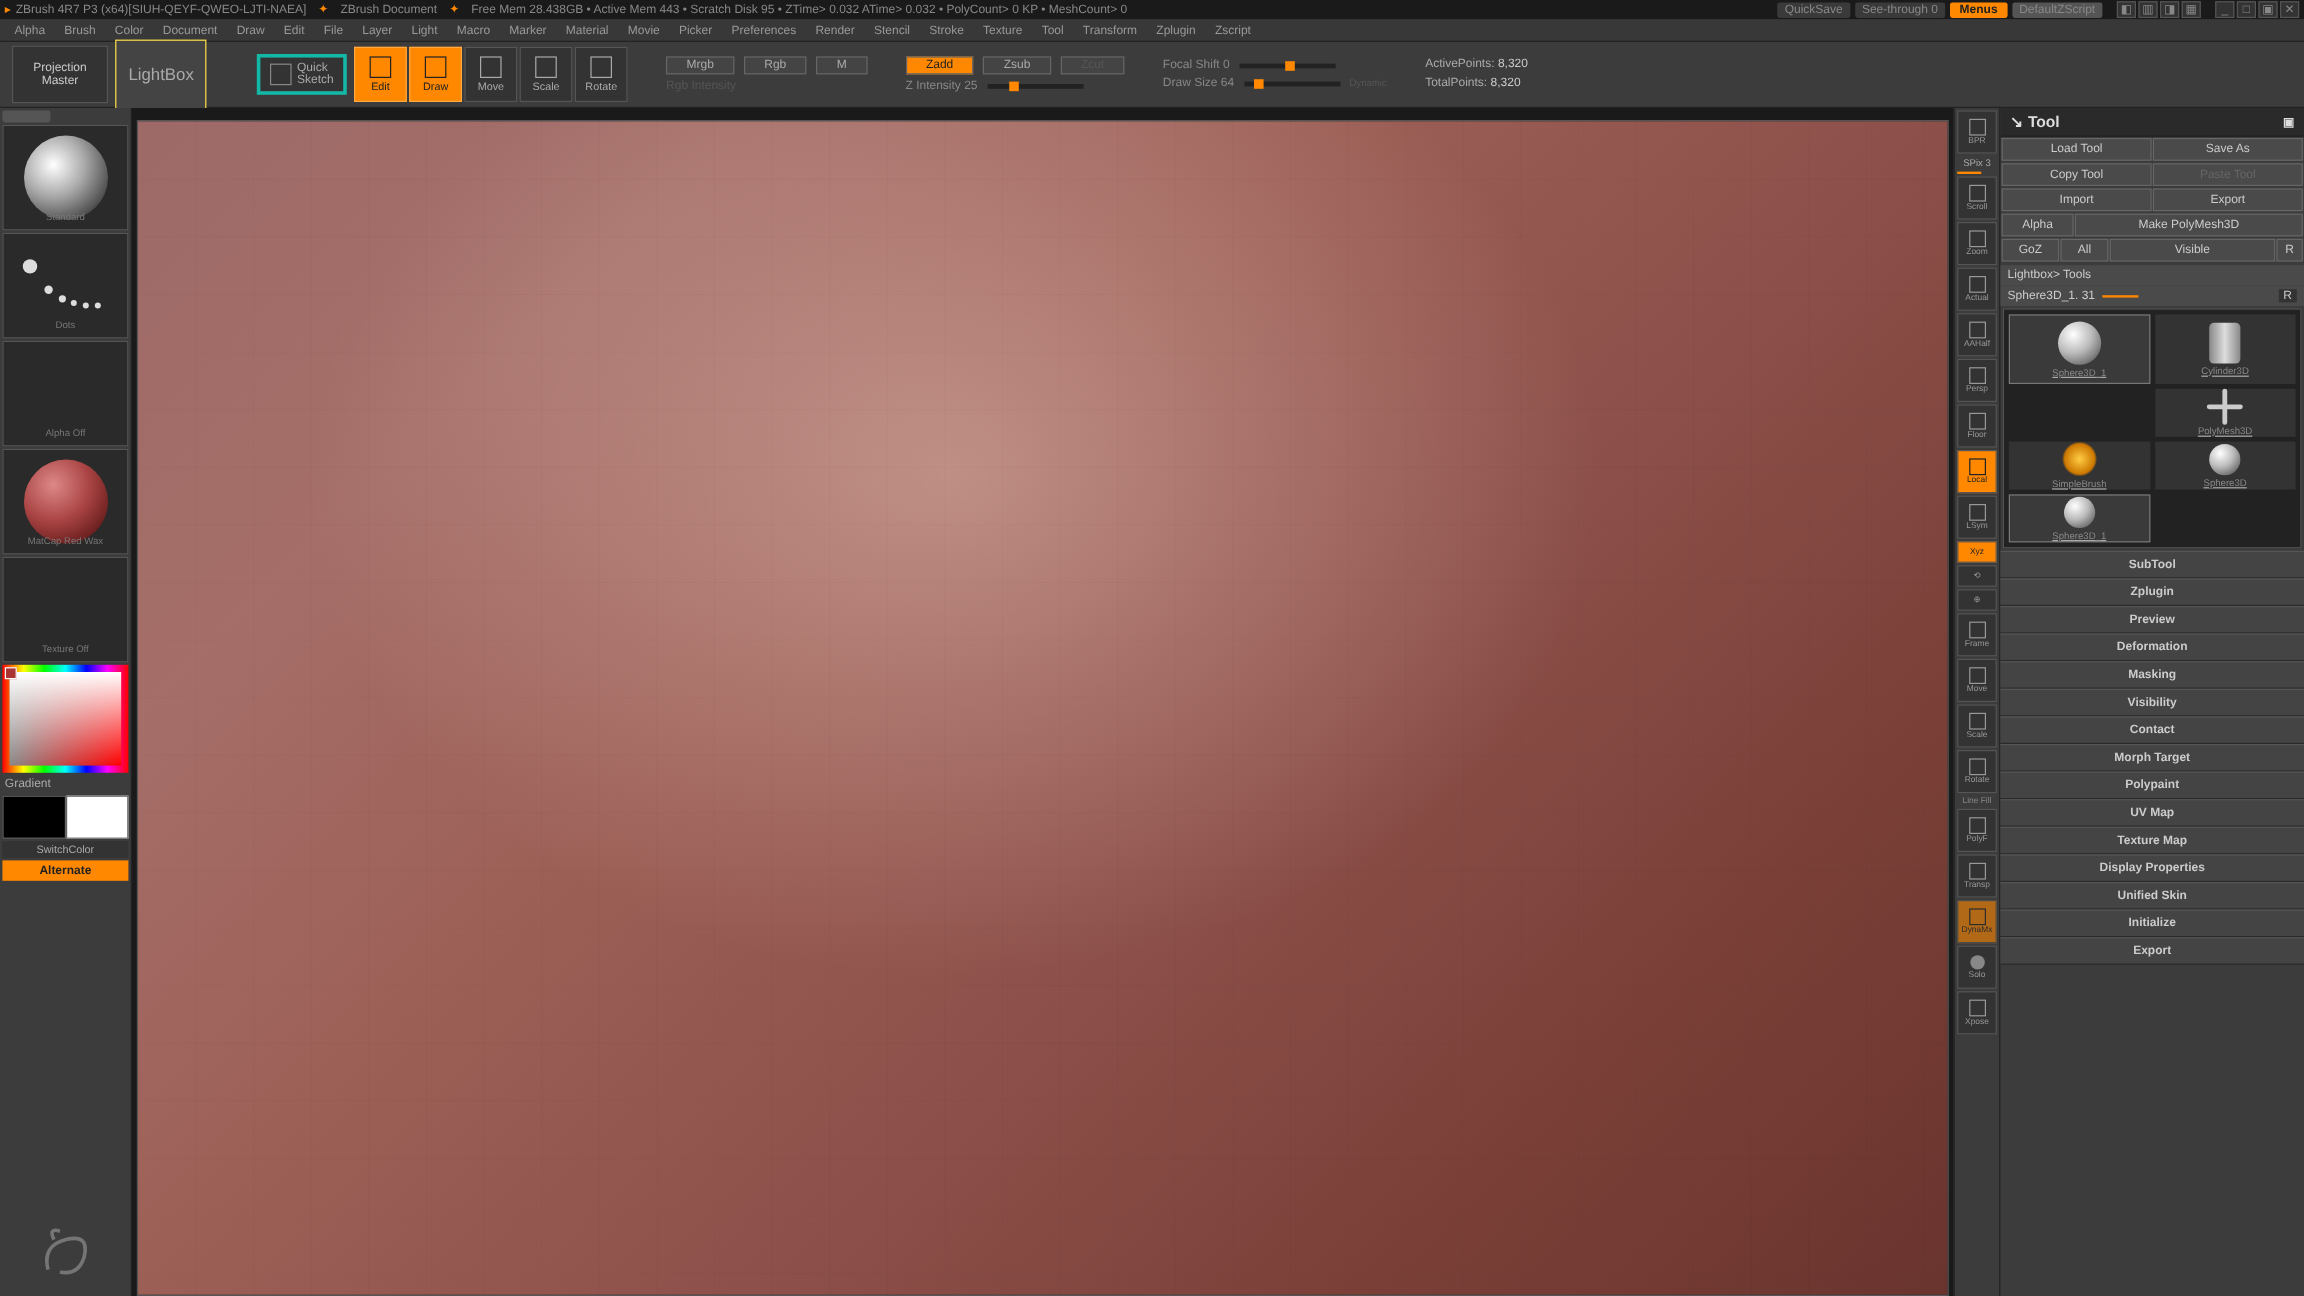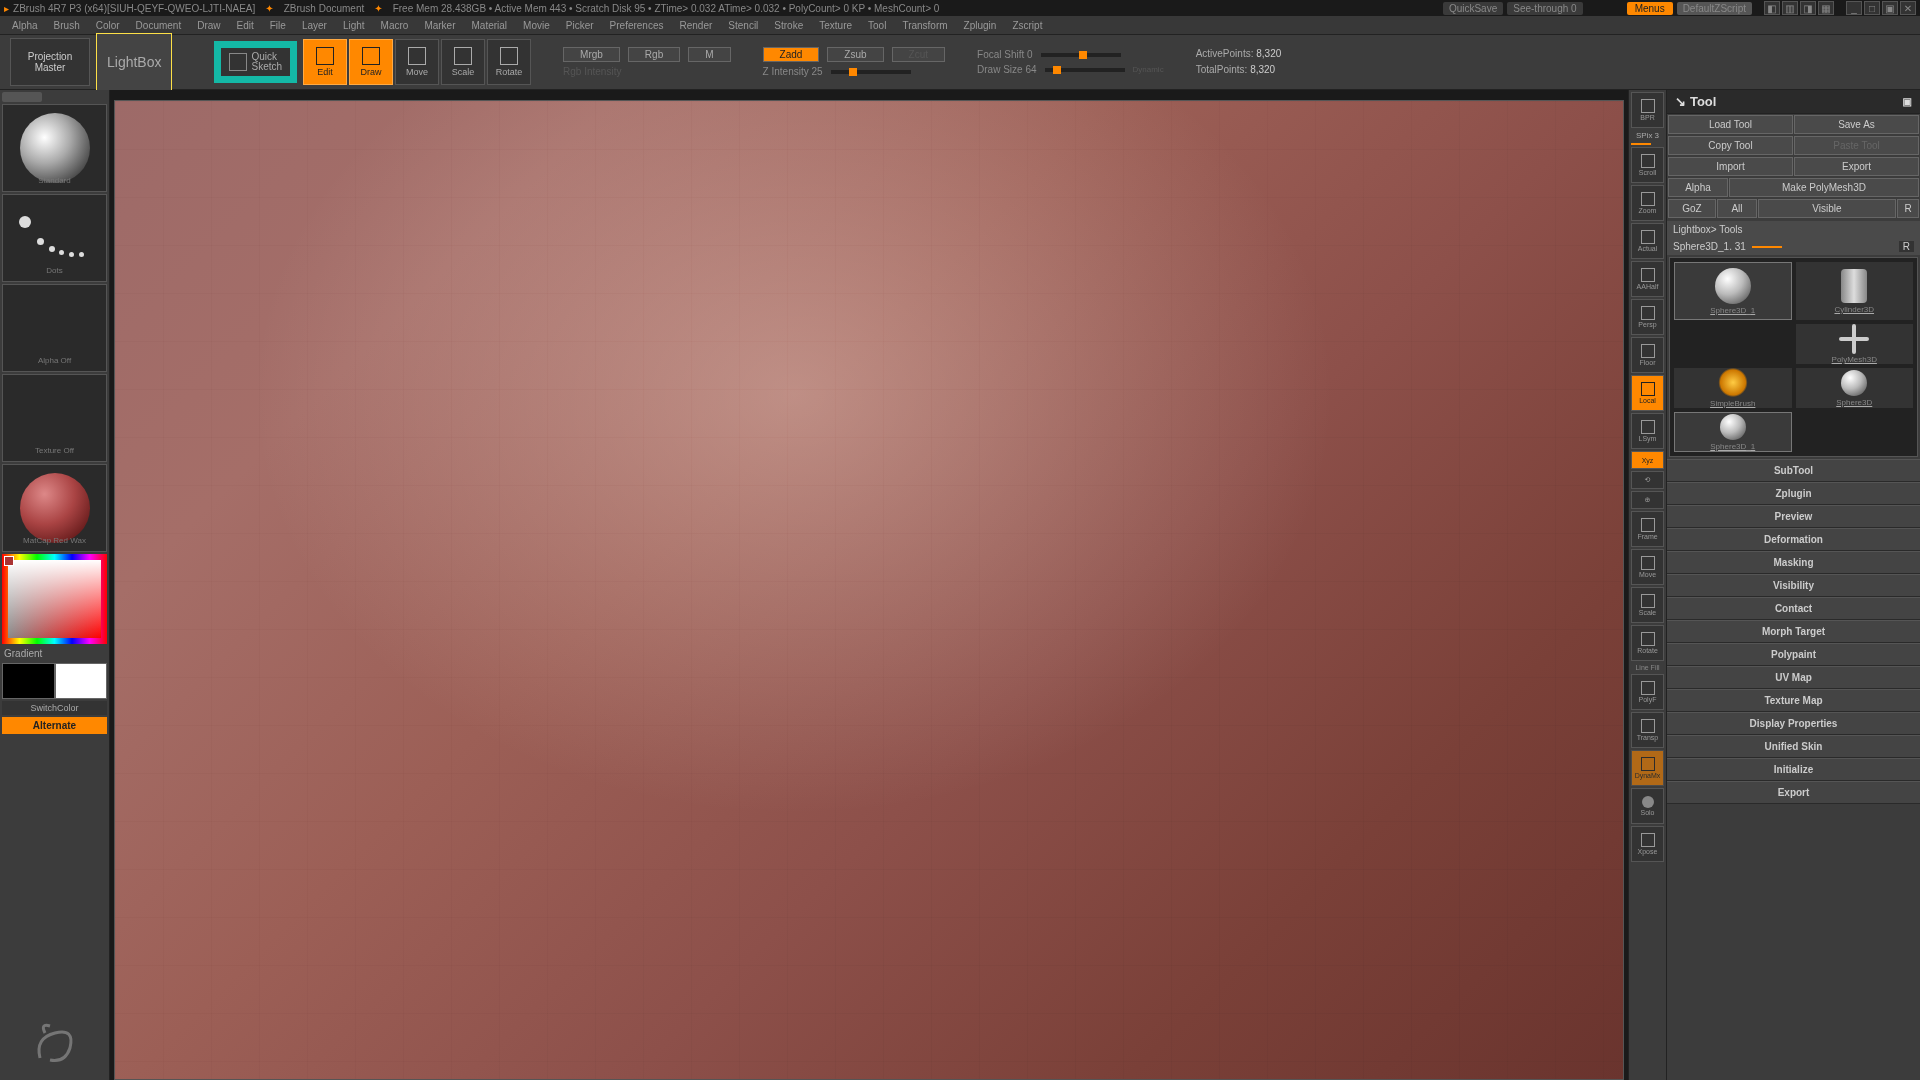--- a/index.html
+++ b/index.html
@@ -4,34 +4,34 @@
 <style>
 * { margin: 0; padding: 0; box-sizing: border-box; font-family: Arial, sans-serif; user-select: none; }
 body { background: #2a2a2a; width: 1920px; height: 1080px; overflow: hidden; color: #aaa; font-size: 11px; }
 
 
 .titlebar { height: 16px; background: #1a1a1a; display: flex; align-items: center; padding: 0 4px; font-size: 10px; color: #888; }
 .titlebar .caret { color: #ff8800; margin-right: 4px; }
 .titlebar .sep { margin: 0 10px; color: #ff8800; }
 .titlebar .right { margin-left: auto; display: flex; align-items: center; gap: 4px; }
 .titlebar .btn { background: #3a3a3a; padding: 1px 6px; border-radius: 2px; }
-.titlebar .menus { background: #ff8800; color: #222; padding: 1px 8px; border-radius: 2px; font-weight: normal; margin-left: 40px; }
+.titlebar .menus { background: #ff8800; color: #222; padding: 1px 8px; border-radius: 2px; font-weight: bold; }
 .titlebar .script { background: #555; padding: 1px 6px; border-radius: 2px; }
 .titlebar .winbtns { display: flex; gap: 2px; margin-left: 8px; }
 .titlebar .winbtn { width: 16px; height: 14px; background: #333; border: 1px solid #555; display: flex; align-items: center; justify-content: center; }
 
 
 .menubar { height: 18px; background: #383838; display: flex; align-items: center; padding: 0 4px; font-size: 10px; color: #999; }
 .menubar span { padding: 0 8px; cursor: pointer; }
 
 
 .toolbar { height: 56px; background: #3c3c3c; border-top: 1px solid #222; border-bottom: 1px solid #222; display: flex; align-items: center; padding: 2px 10px; gap: 2px; }
 .toolbar .projmaster { width: 80px; height: 48px; background: #333; border: 1px solid #555; display: flex; align-items: center; justify-content: center; text-align: center; font-size: 10px; line-height: 11px; color: #ccc; }
 .toolbar .lightbox { padding: 20px 10px; background: #444; border: 1px solid #fde047; margin-left: 4px; font-size: 14px; }
-.toolbar .qsketch { display: flex; align-items: center; gap: 4px; padding: 4px 8px; background: #333; border: 7px solid #14b8a6; margin-left: 40px; font-size: 10px; line-height: 10px; }
+.toolbar .qsketch { display: flex; align-items: center; gap: 4px; padding: 4px 8px; background: #333; border: 3px solid #14b8a6; margin-left: 40px; font-size: 10px; line-height: 10px; }
 .toolbar .modes { display: flex; gap: 2px; margin-left: 4px; }
 .toolbar .mode { width: 44px; height: 46px; background: #333; border: 1px solid #555; display: flex; flex-direction: column; align-items: center; justify-content: center; font-size: 9px; gap: 2px; }
 .toolbar .mode.active { background: #ff8800; color: #222; border-color: #ffaa44; }
 .toolbar .mode .micon { width: 18px; height: 18px; border: 1px solid currentColor; }
 .toolbar .sliders { display: flex; flex-direction: column; gap: 4px; margin-left: 20px; font-size: 10px; }
 .toolbar .srow { display: flex; gap: 8px; align-items: center; }
 .toolbar .sbtn { padding: 1px 16px; background: #444; border: 1px solid #666; }
 .toolbar .sbtn.active { background: #ff8800; color: #222; }
 .toolbar .slabel { color: #888; }
 .toolbar .slabel.dim { color: #555; }
@@ -253,25 +253,25 @@
         <div class="d" style="width:5px;height:5px;left:44px;top:42px"></div>
         <div class="d" style="width:5px;height:5px;left:54px;top:44px"></div>
         <div class="d" style="width:5px;height:5px;left:64px;top:44px"></div>
       </div>
       <div class="slotlabel">Dots</div>
     </div>
     <div class="slot">
       <div class="slotlabel">Alpha Off</div>
     </div>
     <div class="slot">
-      <div class="slotlabel">Texture Off</div>
-    </div>
-    <div class="slot">
       <div class="matball"></div>
       <div class="slotlabel">MatCap Red Wax</div>
+    </div>
+    <div class="slot">
+      <div class="slotlabel">Texture Off</div>
     </div>
     <div class="colorpick">
       <div class="hue"></div>
         <div class="sat"></div>
         <div class="curr"></div>
     </div>
     <div class="gradlabel">Gradient</div>
     <div class="swatches">
       <div style="background:#000"></div>
       <div style="background:#fff"></div>

